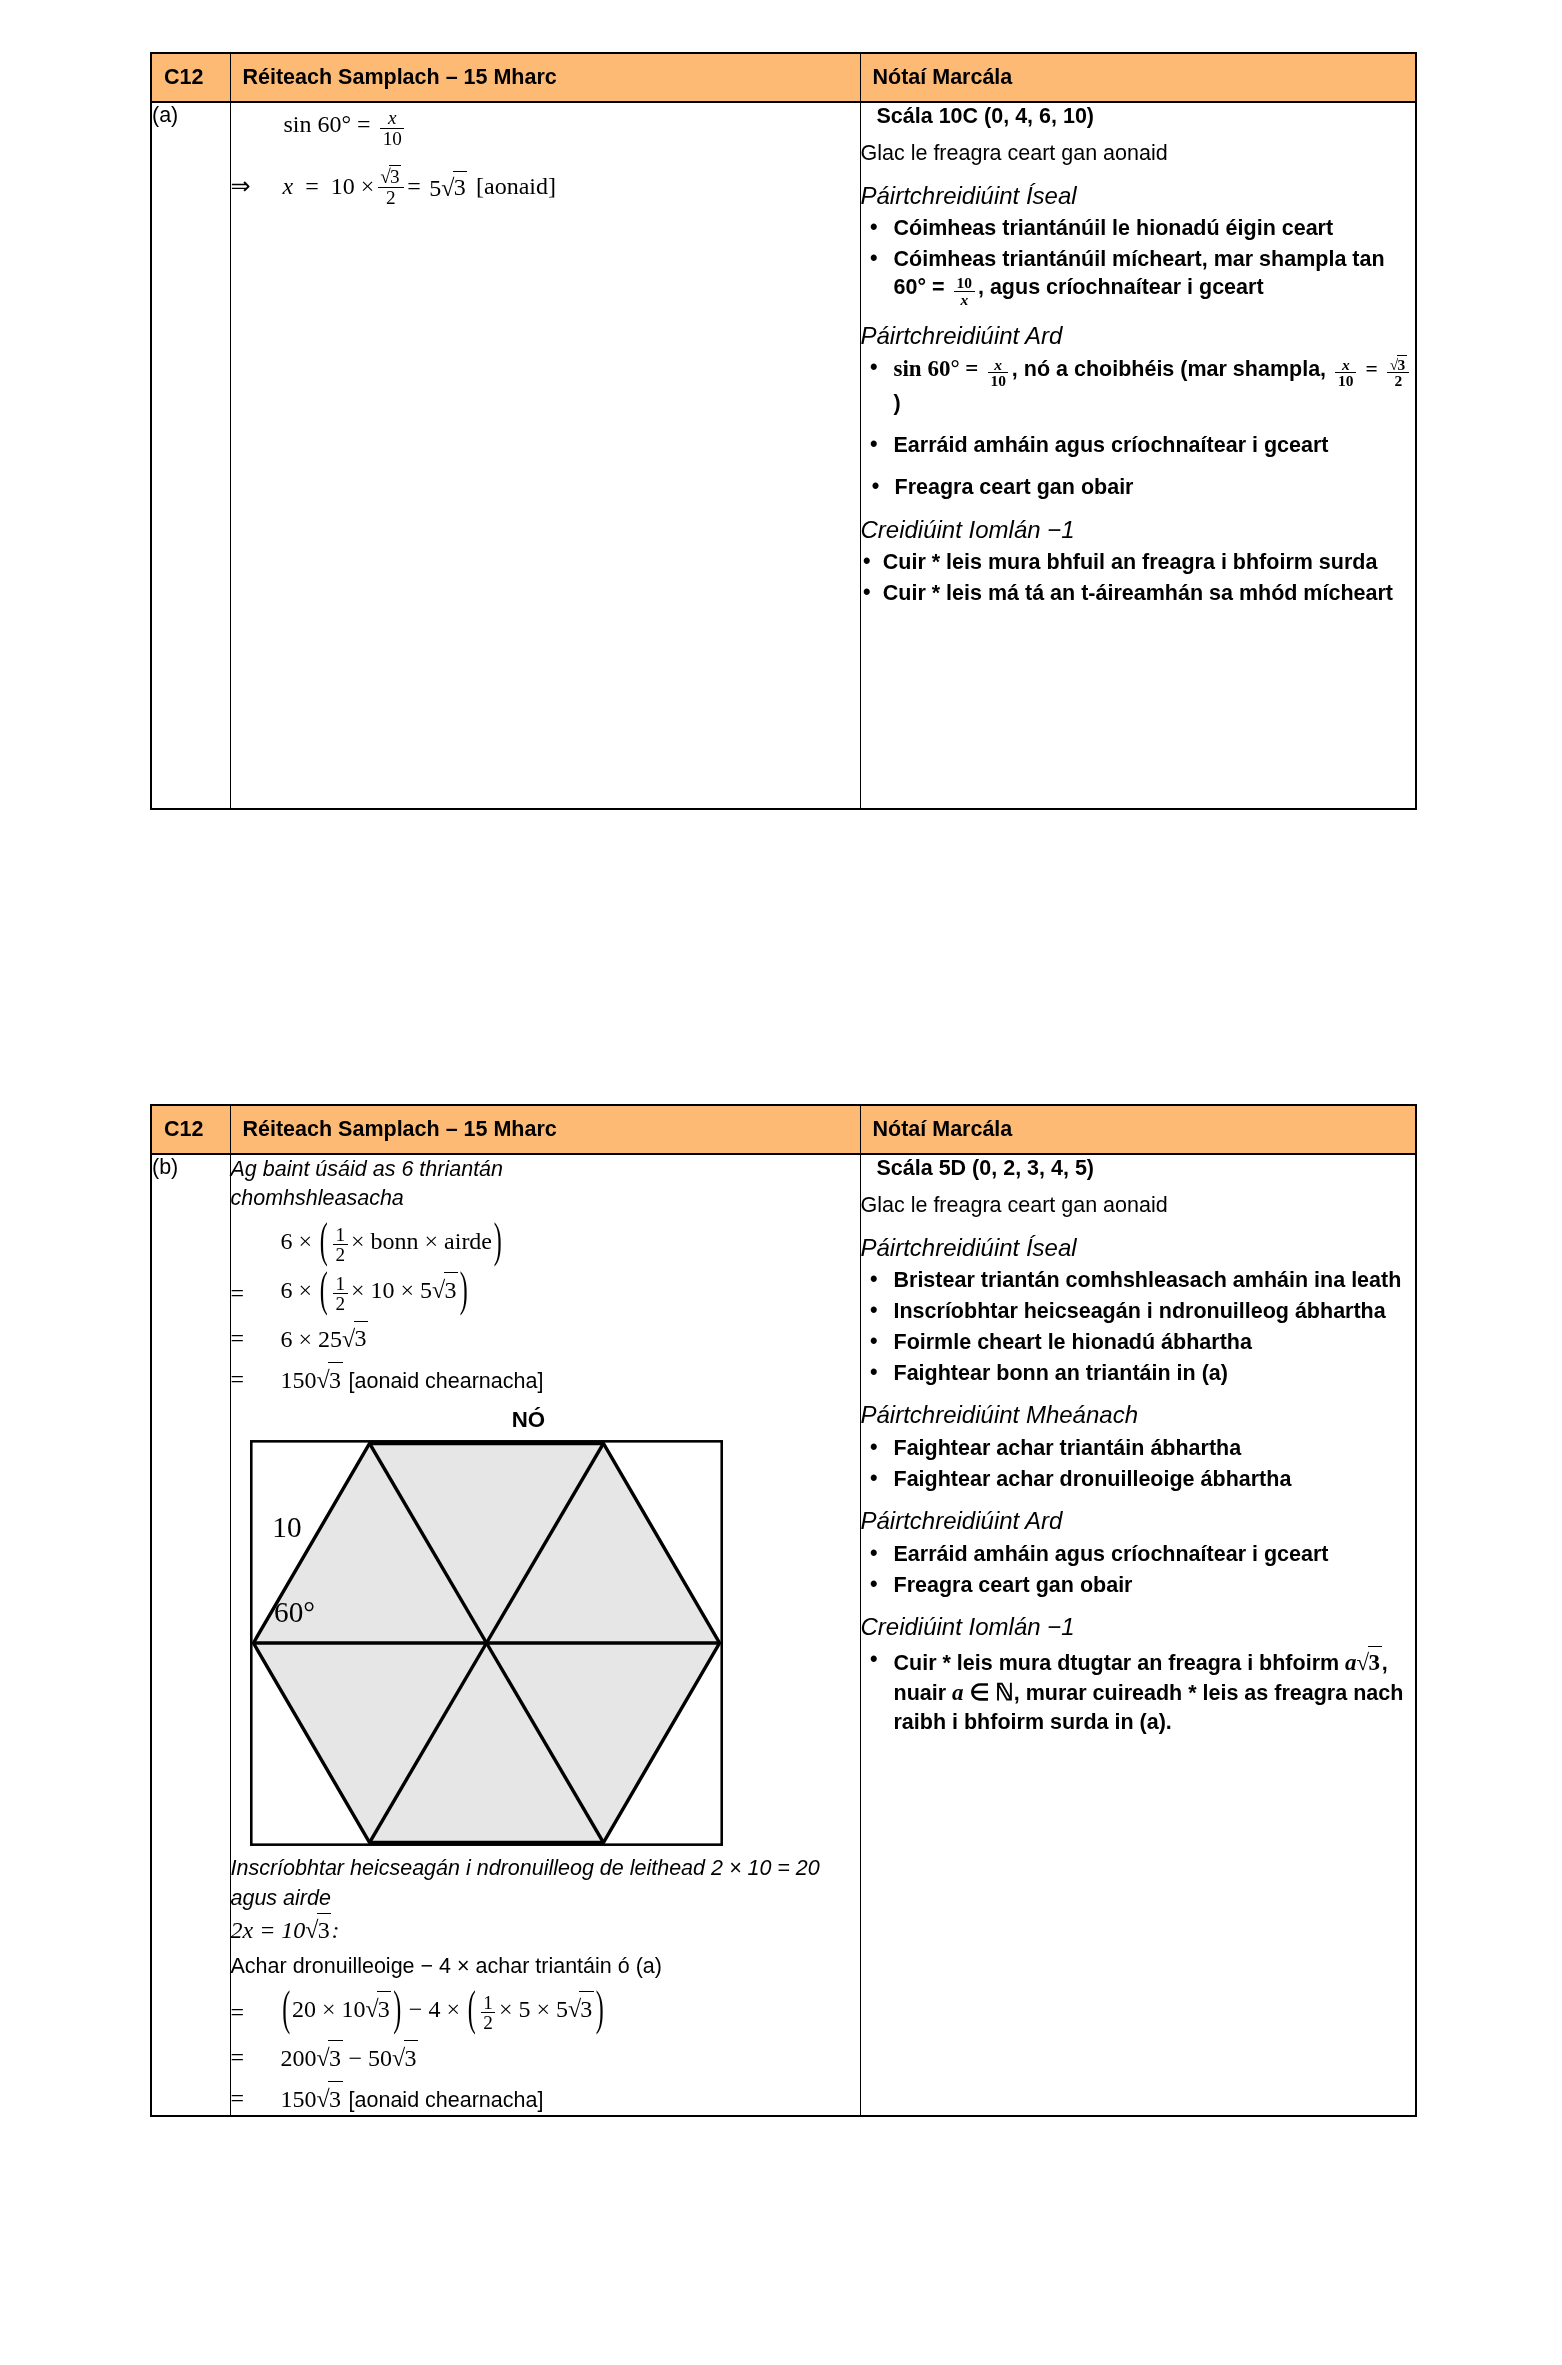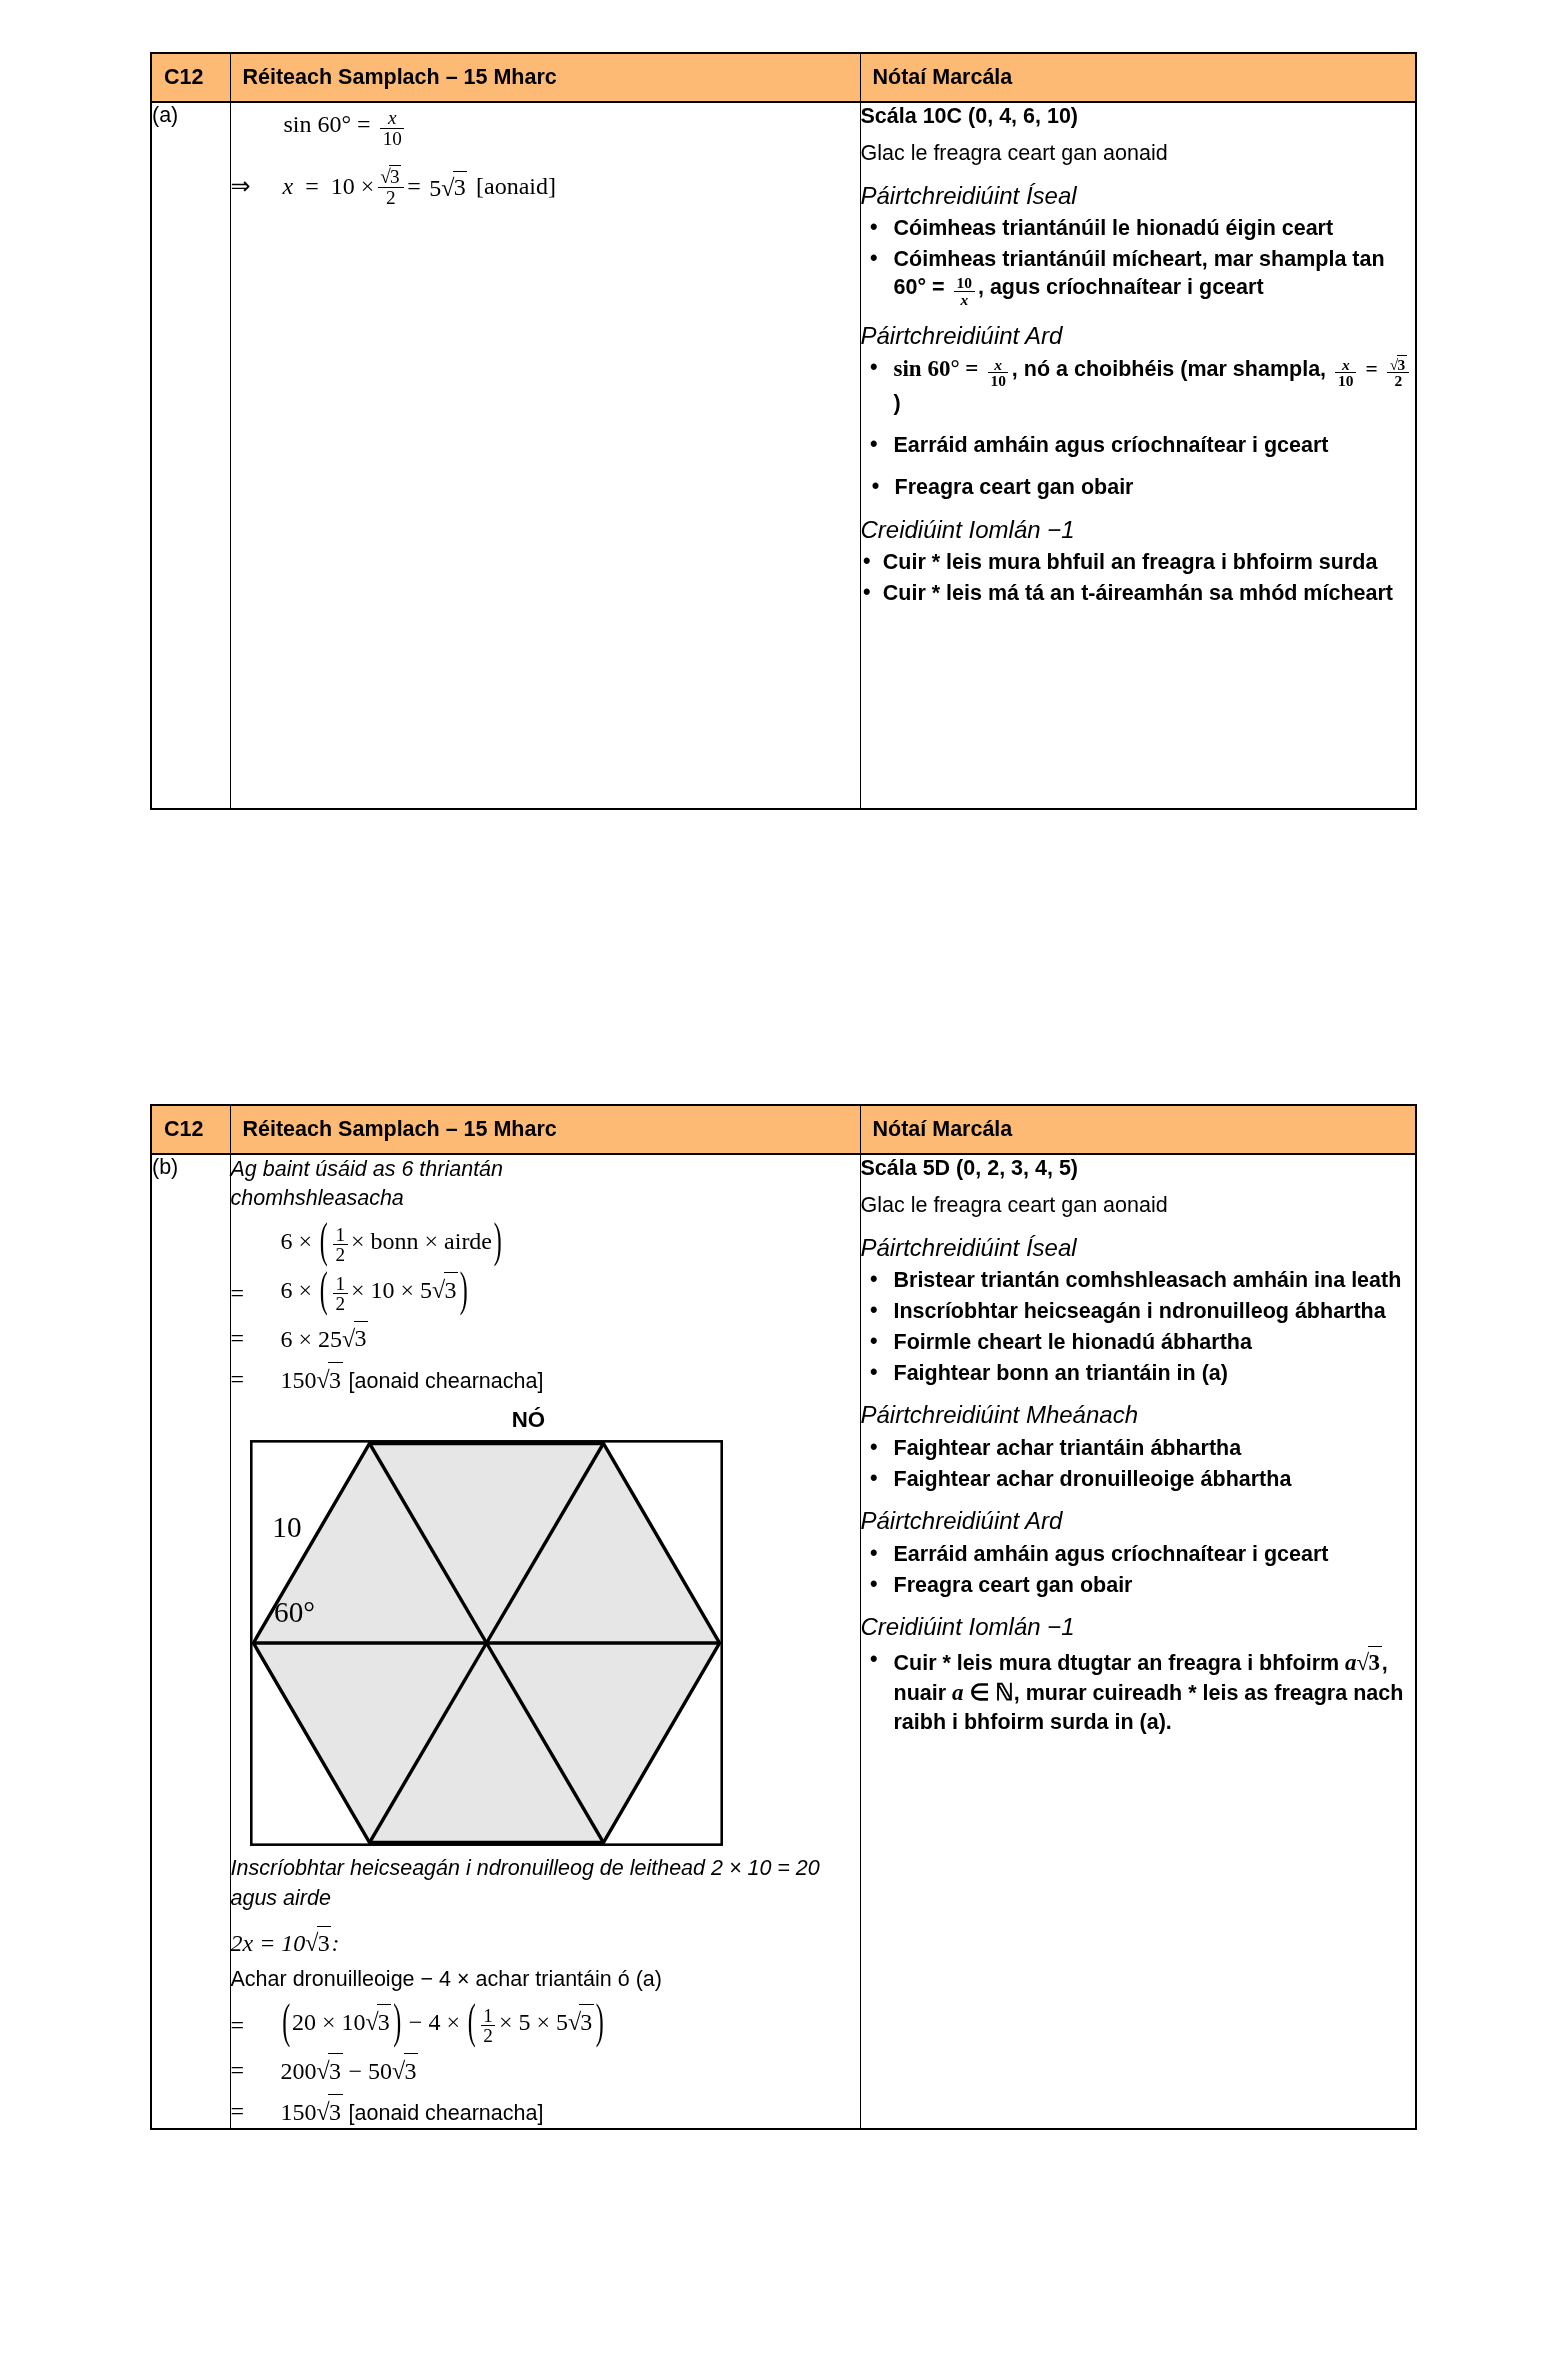--- a/index.html
+++ b/index.html
@@ -127,20 +127,21 @@
   .lead{
     font-size:21.5px;
     margin:8.6px 0 0 0;
     line-height:1.3;
   }
   .scale-head{
     font-weight:bold;
     font-size:21.5px;
     margin:0;
     line-height:1.3;
+    padding-left:16px;
   }
   ul.bl{
     list-style:none;
     margin:3.4px 0 0 0;
     padding:0;
     font-weight:bold;
   }
   ul.bl li{
     position:relative;
     padding-left:33px;
@@ -342,21 +343,21 @@
                 <line x1="411" y1="468" x2="275" y2="236"></line>
               </g>
               <text x="26" y="113" font-family="Liberation Serif, serif" font-size="34" fill="#000000">10</text>
               <text x="28" y="212" font-family="Liberation Serif, serif" font-size="34" fill="#000000">60°</text>
             </svg>
           </div>
 
           <div class="italic" style="font-size:21.5px; line-height:1.36; margin-top:8.6px;">
             <span>Inscríobhtar heicseagán i ndronuilleog de leithead 2 × 10 = 20 agus airde</span>
           </div>
-          <div class="math italic" style="font-size:24px; margin-top:13px;">
+          <div class="math italic" style="font-size:24px; margin-top:0;">
             2<span class="mi">x</span> = 10<span class="sqrt" style="font-style:normal;"><span class="rad">√</span><span class="rg">3</span></span><span style="font-style:italic;">:</span>
           </div>
           <div style="font-size:21.5px; line-height:1.34; margin-top:6.9px;">Achar dronuilleoige − 4 × achar triantáin ó (a)</div>
 
           <div class="eqrow" style="margin-top:10.3px;">
             <span class="lhs">=</span>
             <span class="rhs mrm">
               <span class="paren">(</span><span>20 × 10<span class="sqrt"><span class="rad">√</span><span class="rg">3</span></span></span><span class="paren">)</span>
               <span>− 4 ×</span>
               <span class="paren">(</span><span class="frac"><span class="num mrm">1</span><span class="den mrm">2</span></span><span>× 5 × 5<span class="sqrt"><span class="rad">√</span><span class="rg">3</span></span></span><span class="paren">)</span>

